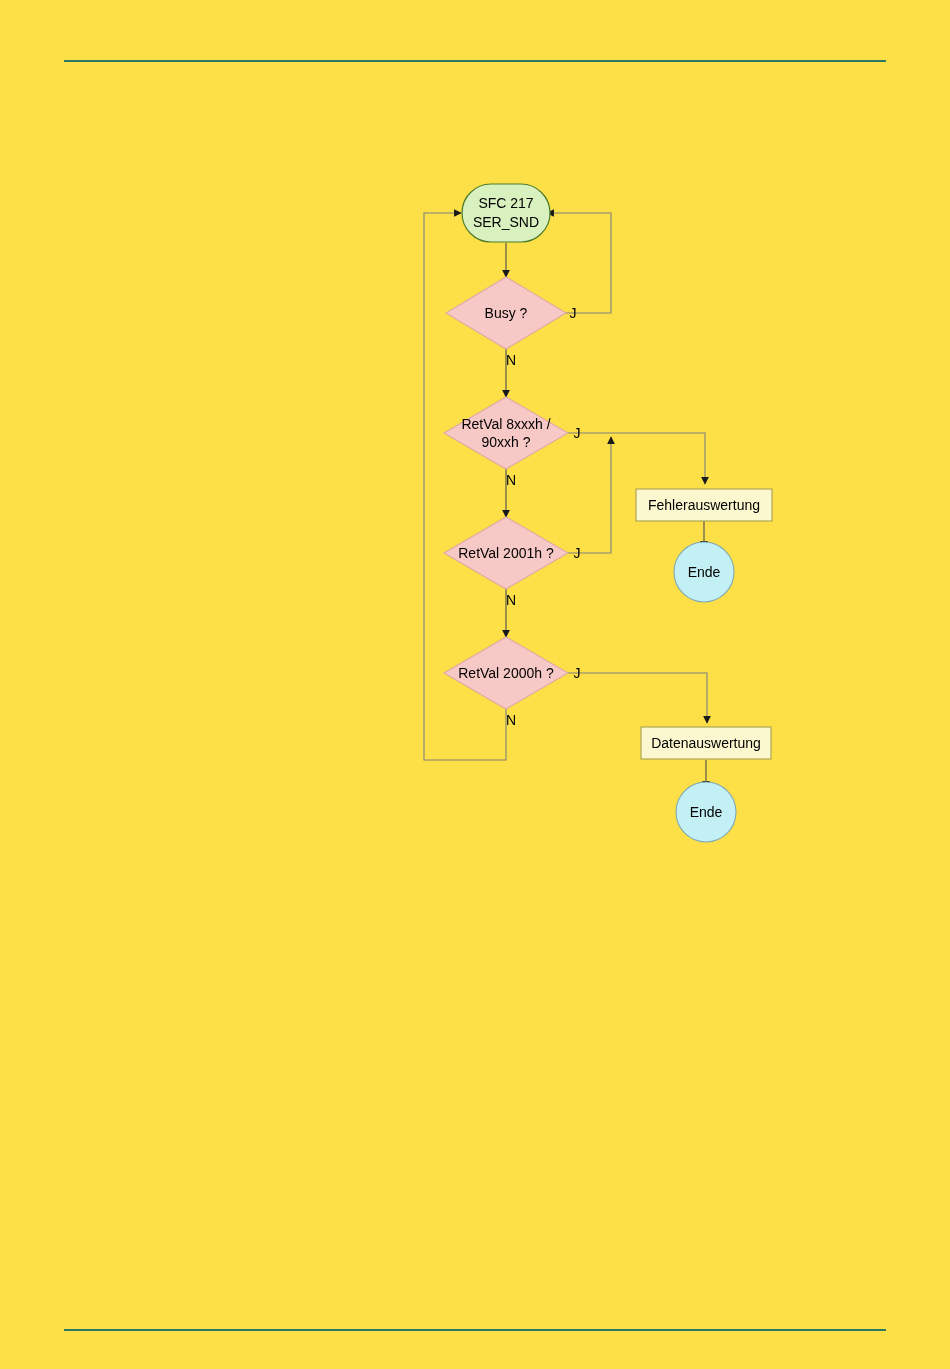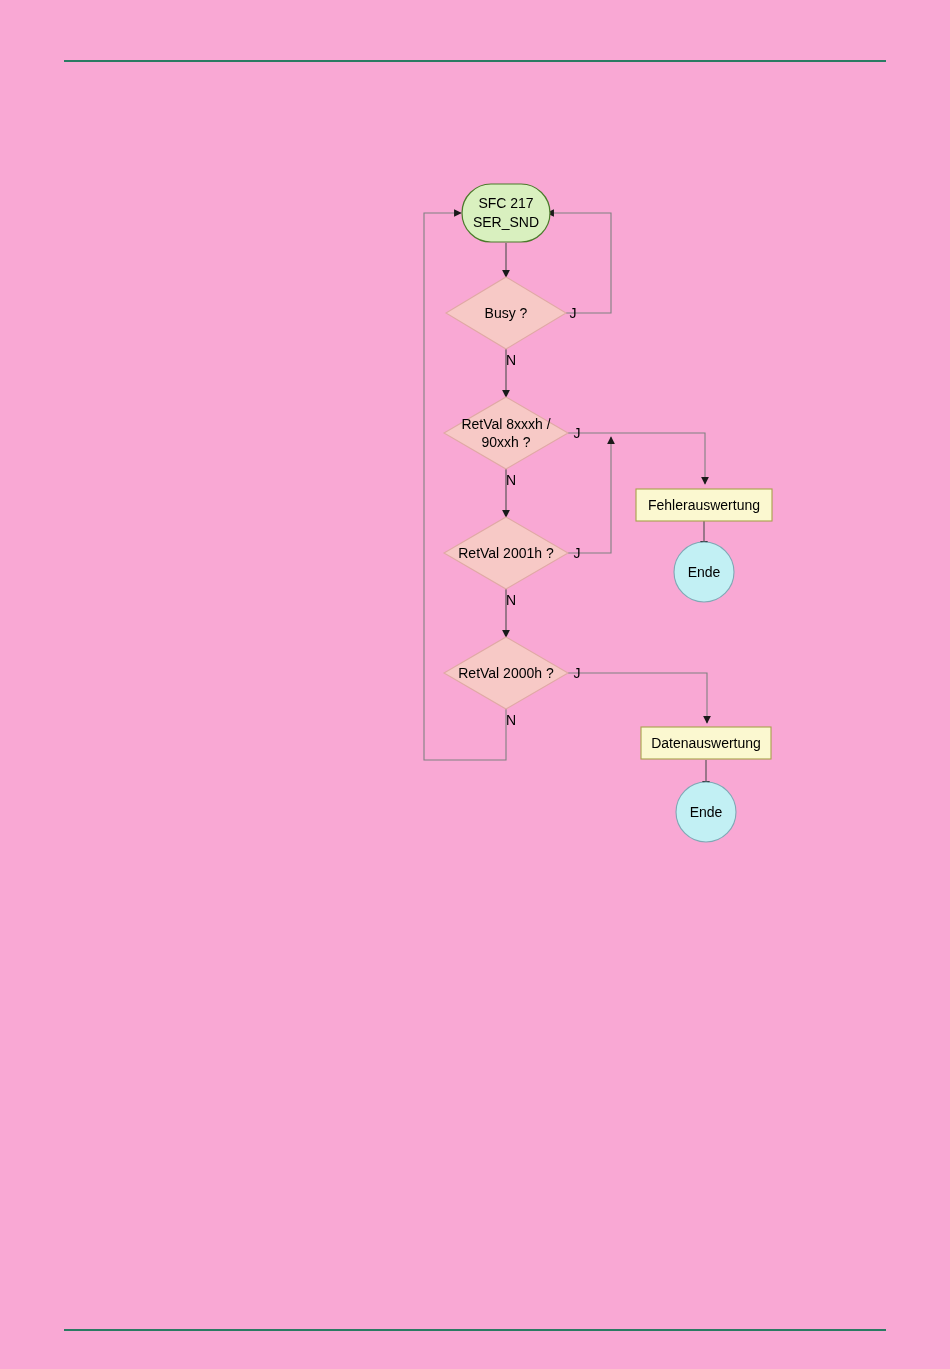--- a/index.html
+++ b/index.html
@@ -11,21 +11,21 @@
   body {
     width: 950px;
     height: 1369px;
     position: relative;
     font-family: "Liberation Sans", sans-serif;
     overflow: hidden;
   }
   .page {
     position: absolute;
     inset: 0;
-    background: #f9a8d4;
+    background: #fde047;
   }
   .rule {
     position: absolute;
     left: 64px;
     width: 822px;
     height: 2px;
     background: #2b7a63;
   }
   .rule-top { top: 60px; }
   .rule-bottom { top: 1329px; }

